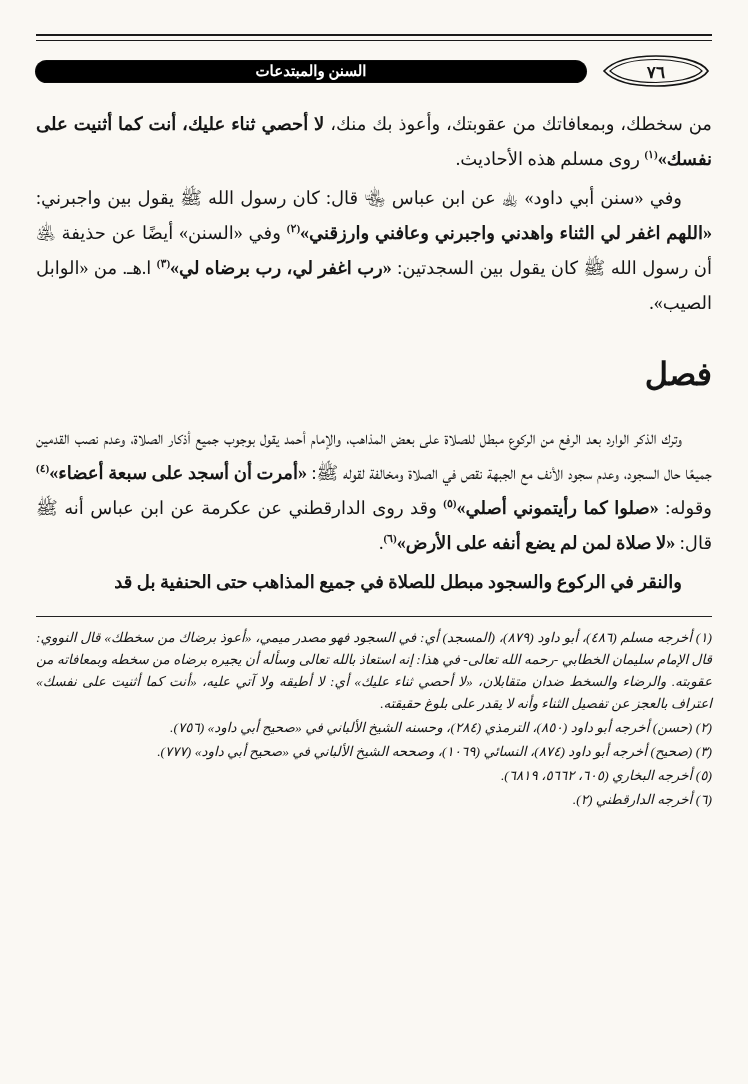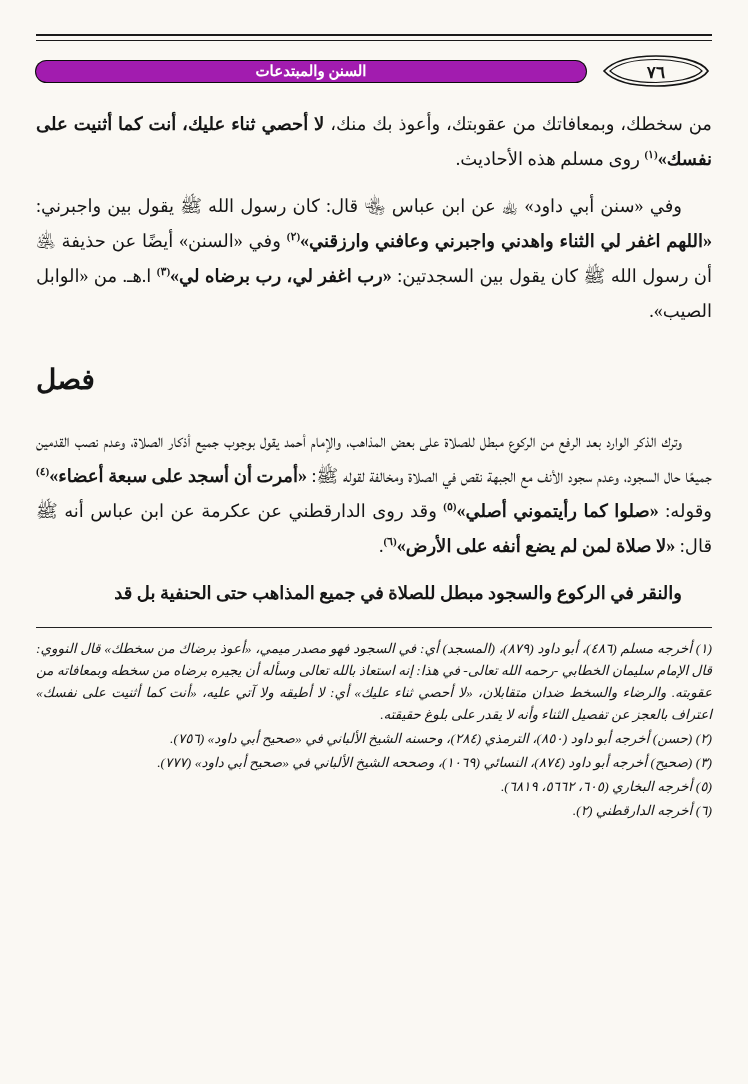--- a/index.html
+++ b/index.html
@@ -23,49 +23,49 @@
   }
   .header-row {
     display: flex;
     align-items: center;
     gap: 14px;
     margin-bottom: 18px;
   }
   .page-num-emblem { flex: 0 0 auto; width: 112px; height: 36px; }
   .title-banner {
     flex: 1 1 auto;
-    background: #a21caf;
+    background: #000000;
     color: #ffffff;
     height: 21px;
     border-radius: 11px;
     display: flex;
     align-items: center;
     justify-content: center;
     font-weight: bold;
     font-size: 15px;
     letter-spacing: 0.5px;
     box-shadow: 0 0 0 1px #0b0b0b;
   }
   .body-text p {
-    margin: 12px 0 4px 0;
+    margin: 4px 0 4px 0;
     font-size: 18px;
     line-height: 35px;
     text-align: justify;
   }
   .body-text p.indent { text-indent: 30px; }
   .b { font-weight: 700; }
   sup.fn-ref {
     font-size: 11px;
     line-height: 0;
     vertical-align: 7px;
     font-weight: 700;
   }
   h2.section-heading {
-    text-align: left;
-    font-size: 28px;
+    text-align: right;
+    font-size: 32px;
     font-weight: 800;
     margin: 34px 0 28px 0;
   }
   .footnote-sep {
     border: 0;
     border-top: 1.6px solid #222;
     margin: 16px 0 10px 0;
   }
   .footnotes p {
     margin: 0 0 2px 0;

